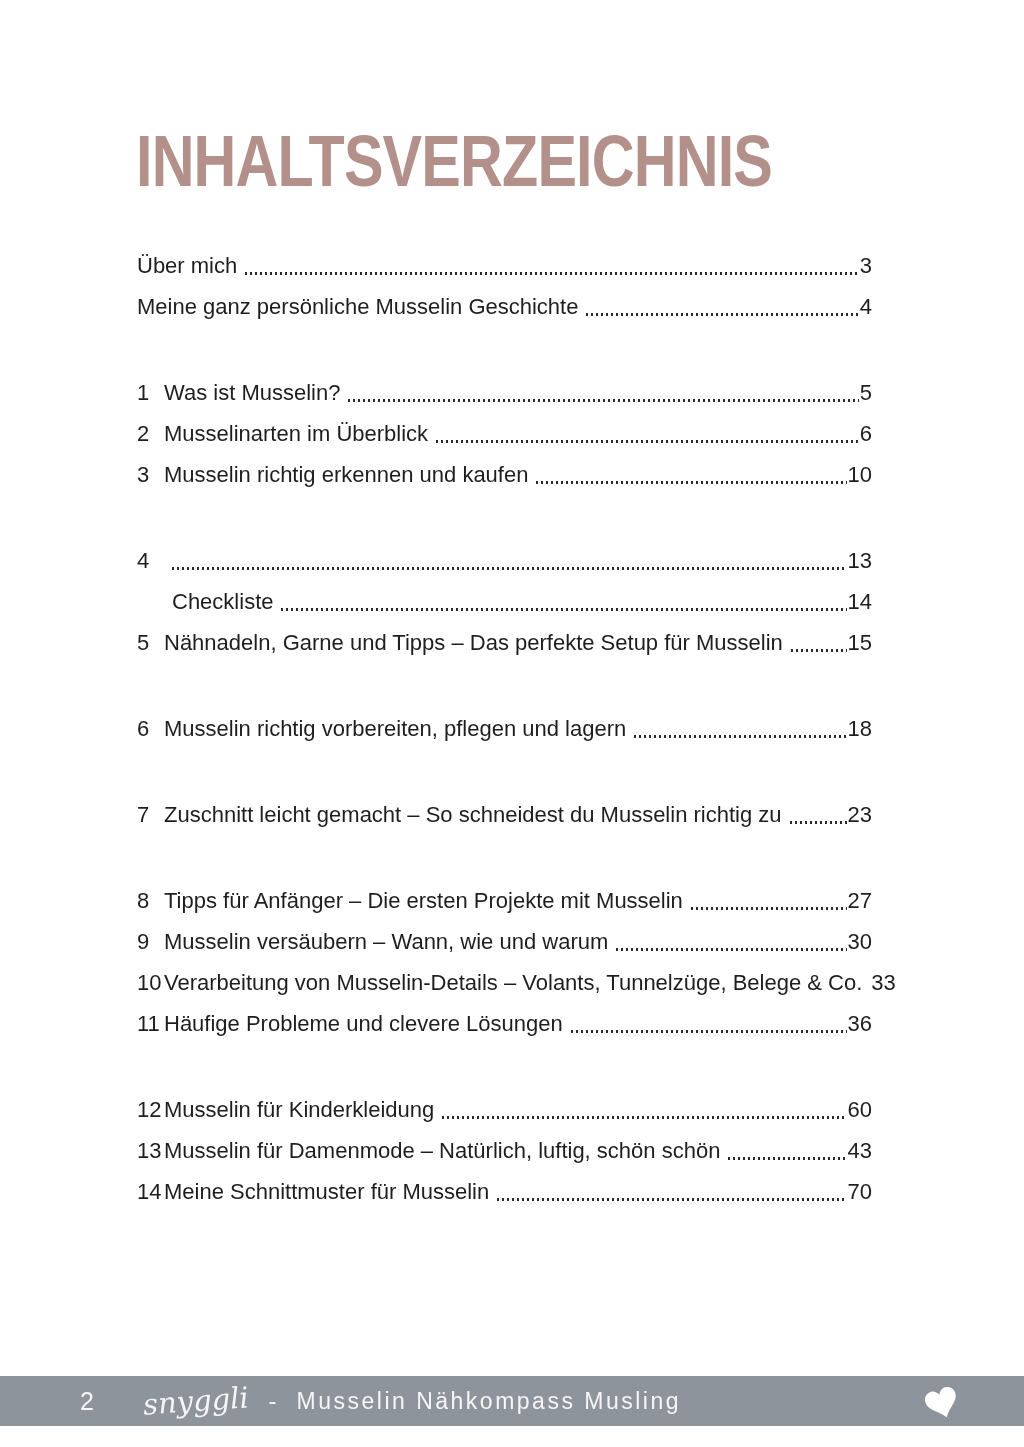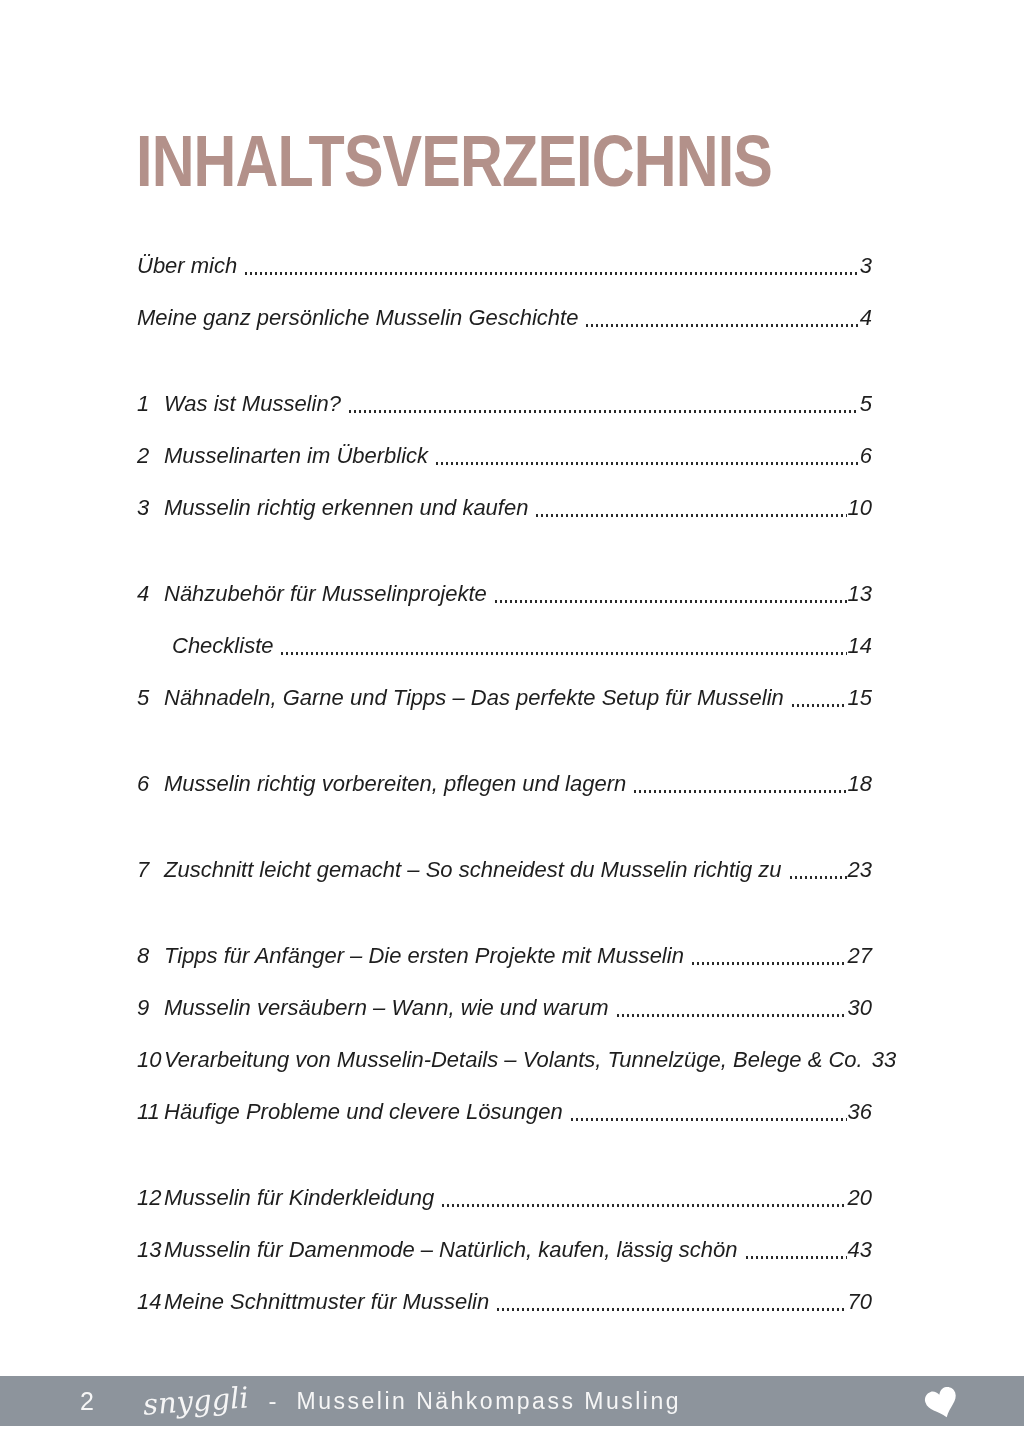--- a/index.html
+++ b/index.html
@@ -28,27 +28,26 @@
     font-weight: bold;
     letter-spacing: -1px;
   }
   
   .toc {
     position: absolute;
     left: 137px;
     top: 253px;
     width: 735px;
     color: #1e1e1e;
-    font-style: italic;
   }
   .toc-row {
     display: flex;
     align-items: flex-start;
     height: 26px;
-    margin-top: 26px;
+    margin-top: 15px;
     font-size: 22px;
     line-height: 26px;
     white-space: nowrap;
   }
   .toc-row:first-child { margin-top: 0; }
   .toc-row.gap { margin-top: 60px; }
   .toc-row .num {
     min-width: 27px;
     flex: 0 0 auto;
   }
@@ -143,21 +142,20 @@
       <span class="pagenum">6</span>
     </div>
       <div class="toc-row">
       <span class="num">3</span>
       <span class="label">Musselin richtig erkennen und kaufen</span>
       <span class="dots"></span>
       <span class="pagenum">10</span>
     </div>
       <div class="toc-row gap">
       <span class="num">4</span>
-      <span class="label">Nähzubehör für Musselinprojekte</span>
       <span class="dots"></span>
       <span class="pagenum">13</span>
     </div>
       <div class="toc-row indent no-num">
 
       <span class="label">Checkliste</span>
       <span class="dots"></span>
       <span class="pagenum">14</span>
     </div>
       <div class="toc-row">
@@ -199,25 +197,25 @@
       <div class="toc-row">
       <span class="num">11</span>
       <span class="label">Häufige Probleme und clevere Lösungen</span>
       <span class="dots"></span>
       <span class="pagenum">36</span>
     </div>
       <div class="toc-row gap">
       <span class="num">12</span>
       <span class="label">Musselin für Kinderkleidung</span>
       <span class="dots"></span>
-      <span class="pagenum">20</span>
+      <span class="pagenum">60</span>
     </div>
       <div class="toc-row">
       <span class="num">13</span>
-      <span class="label">Musselin für Damenmode – Natürlich, kaufen, lässig schön</span>
+      <span class="label">Musselin für Damenmode – Natürlich, luftig, schön schön</span>
       <span class="dots"></span>
       <span class="pagenum">43</span>
     </div>
       <div class="toc-row">
       <span class="num">14</span>
       <span class="label">Meine Schnittmuster für Musselin</span>
       <span class="dots"></span>
       <span class="pagenum">70</span>
     </div>
     </div>

